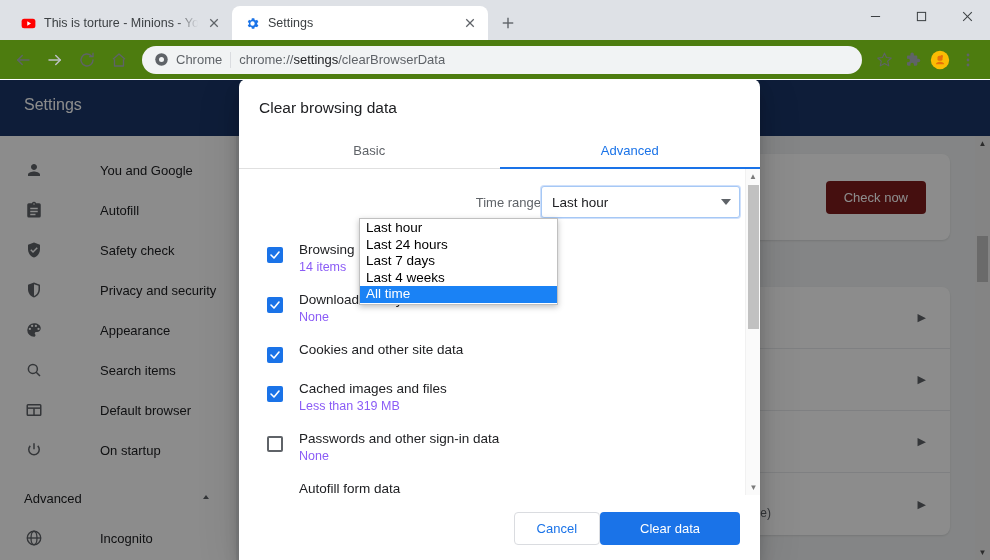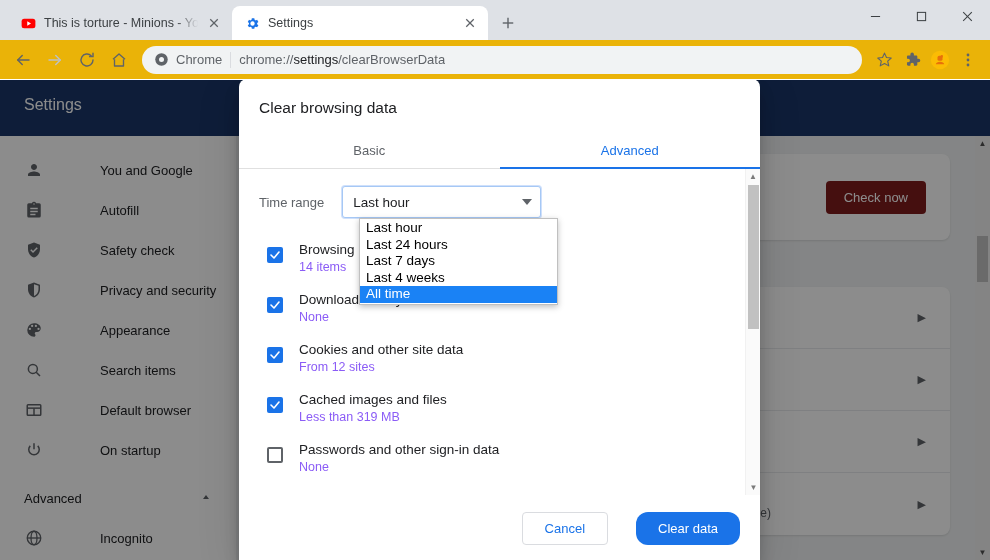--- a/index.html
+++ b/index.html
@@ -42,21 +42,21 @@
   .wincontrols {
     position: absolute; right: 0; top: 0; height: 40px; display: flex;
   }
   .wincontrol {
     width: 46px; height: 32px; display: flex; align-items: center;
     justify-content: center; color: #3c4043;
   }
 
   .toolbar {
     position: absolute; left: 0; top: 40px; width: 990px; height: 40px;
-    background: #eab308; display: flex; align-items: center; padding: 0 8px;
+    background: #4d7c0f; display: flex; align-items: center; padding: 0 8px;
     border-bottom: 1px solid #ffffff;
   }
   .navbtn {
     width: 30px; height: 30px; margin-right: 2px; border-radius: 50%;
     display: flex; align-items: center; justify-content: center; color: #5f6368;
   }
   .navbtn.disabled { color: #bdc1c6; }
   .omnibox {
     flex: 1 1 auto; height: 28px; margin: 0 8px 0 6px; border-radius: 14px;
     background: #f1f3f4; display: flex; align-items: center; padding: 0 12px;
@@ -142,21 +142,21 @@
     flex: 1 1 50%; display: flex; align-items: center; justify-content: center;
     font-size: 13px; color: #5f6368;
   }
   .dlg-tab.active { color: #1a73e8; }
   .dlg-tabline-base { position: absolute; left: 0; bottom: 0; width: 100%; height: 1px; background: #e0e0e0; }
   .dlg-tabline { position: absolute; left: 50%; bottom: 0; width: 50%; height: 2px; background: #1a73e8; }
 
   .dlg-body { position: relative; flex: 1 1 auto; overflow: hidden; }
   .dlg-scroll { position: absolute; left: 0; top: 0; right: 0; bottom: 0; padding: 16px 20px 0 20px; }
 
-  .timerow { display: flex; align-items: center; gap: 18px; height: 34px; position: relative; }
+  .timerow { display: flex; align-items: center; height: 34px; position: relative; justify-content: flex-end; }
   .timelabel { font-size: 13px; color: #5f6368; }
   .select {
     width: 199px; height: 32px; border: 1px solid #a6c8f5; border-radius: 3px;
     background: #ffffff; display: flex; align-items: center; padding: 0 8px 0 10px;
     font-size: 13.5px; color: #202124; box-shadow: 0 0 0 1px #cfe0fb;
   }
   .select .sv { flex: 1 1 auto; }
   .select .caret { width: 0; height: 0; border-left: 5px solid transparent; border-right: 5px solid transparent; border-top: 6px solid #5f6368; }
 
   .dropdown {
@@ -182,30 +182,30 @@
 
   .dlg-sb {
     position: absolute; right: 0; top: 0; width: 15px; bottom: 0; background: #fafafa;
     border-left: 1px solid #f1f1f1;
   }
   .dlg-sb .ar { height: 15px; display: flex; align-items: center; justify-content: center; color: #7a7a7a; font-size: 8px; }
   .dlg-sb .thumb { position: absolute; left: 2px; top: 16px; width: 11px; height: 144px; background: #c1c1c1; }
 
   .dlg-footer {
     height: 65px; flex: 0 0 65px; display: flex; align-items: center;
-    justify-content: flex-end; gap: 28px; padding: 0 20px;
+    justify-content: flex-end; gap: 0; padding: 0 20px;
     border-top: 1px solid #ffffff; background: #ffffff;
   }
   .btn-cancel {
     background: #ffffff; color: #1a73e8; border: 1px solid #dadce0; border-radius: 4px;
     padding: 8px 22px; font-size: 13px; font-family: inherit;
   }
   .btn-primary {
-    background: #1a73e8; color: #ffffff; border: none; border-radius: 12px;
-    padding: 9px 22px; font-size: 13px; font-family: inherit;
+    background: #1a73e8; color: #ffffff; border: none; border-radius: 4px;
+    padding: 9px 40px; font-size: 13px; font-family: inherit;
   }
 </style>
 </head>
 <body>
 
 <div id="app">
 
   <div class="page">
     <div class="page-topbar">
       <div class="title">Settings</div>
@@ -418,21 +418,20 @@
           <div class="ckrow">
             <span class="cbwrap">
               <span class="cb on">
                 <svg width="12" height="12" viewBox="0 0 24 24" fill="none" stroke="#fff" stroke-width="3.2" stroke-linecap="round" stroke-linejoin="round">
                     <polyline points="4,12 10,18 20,6"></polyline>
                   </svg>
               </span>
             </span>
             <span class="cktext">
               <div class="t">Cookies and other site data</div>
-              <div class="s">From 12 sites</div>
             </span>
           </div>
 
           <div class="ckrow">
             <span class="cbwrap">
               <span class="cb on">
                 <svg width="12" height="12" viewBox="0 0 24 24" fill="none" stroke="#fff" stroke-width="3.2" stroke-linecap="round" stroke-linejoin="round">
                     <polyline points="4,12 10,18 20,6"></polyline>
                   </svg>
               </span>

